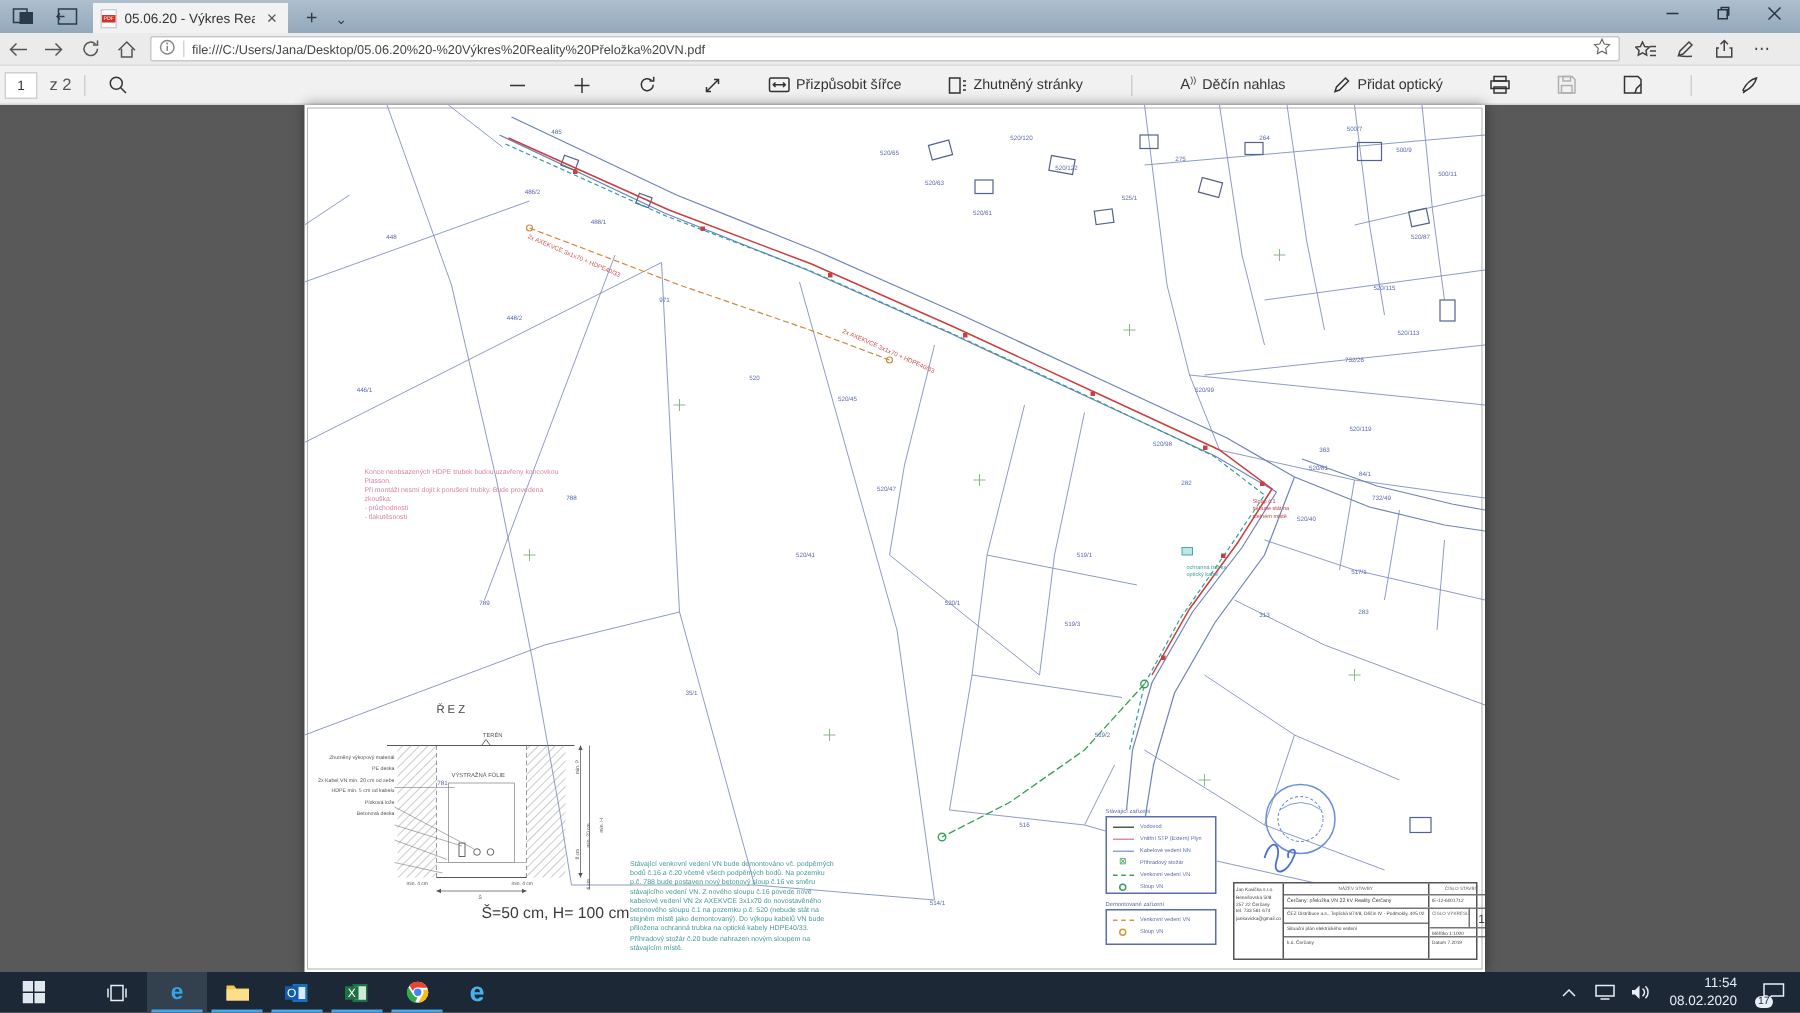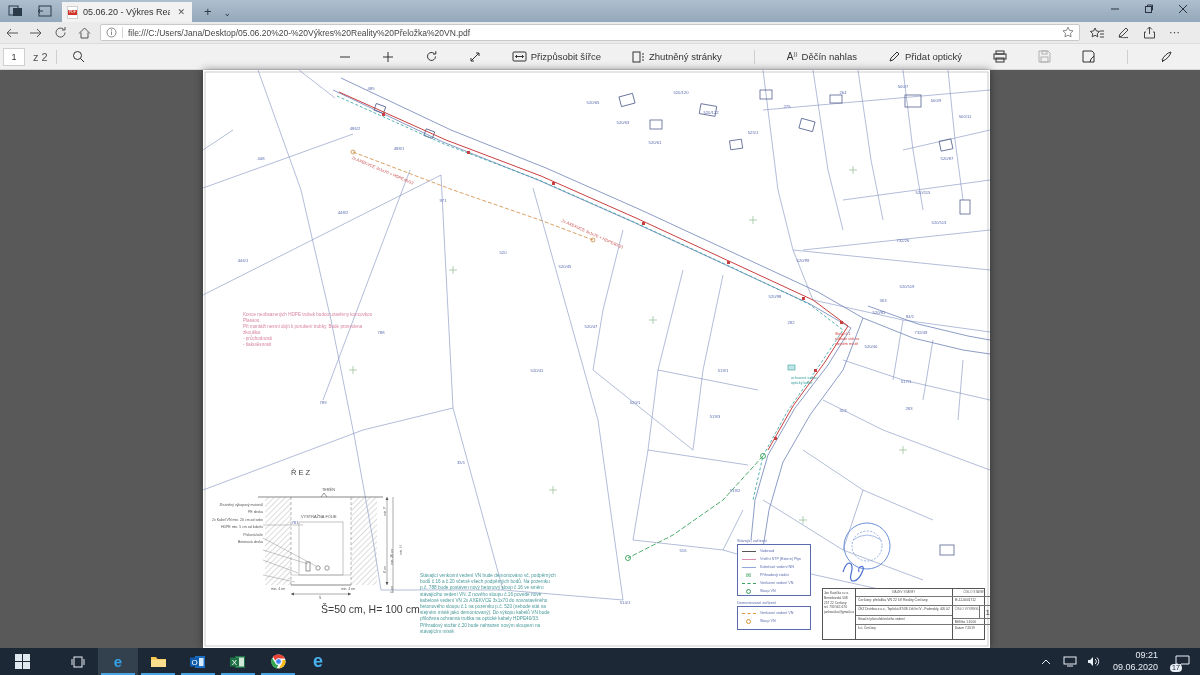--- a/index.html
+++ b/index.html
@@ -728,22 +728,22 @@
           <line x1="4" y1="10" x2="10" y2="10" stroke="#e8eef5"></line>
         </svg>
       </span>
     <span class="tray-ico">
         <svg width="13" height="11" viewBox="0 0 13 11">
           <path d="M1 4h2l3-3v9L3 7H1z" fill="#e8eef5"></path>
           <path d="M8 3a3 3 0 0 1 0 5M10 1.5a5.5 5.5 0 0 1 0 8" fill="none" stroke="#e8eef5"></path>
         </svg>
       </span>
     <div class="clock">
-      <div>09:21</div>
-      <div>09.06.2020</div>
+      <div>11:54</div>
+      <div>08.02.2020</div>
     </div>
     <div class="notif">
       <svg width="15" height="13" viewBox="0 0 15 13">
           <path d="M1 1h13v8H6l-3 3v-3H1z" fill="none" stroke="#e8eef5"></path>
         </svg>
       <span class="badge">17</span>
     </div>
   </div>
 </div>
 

